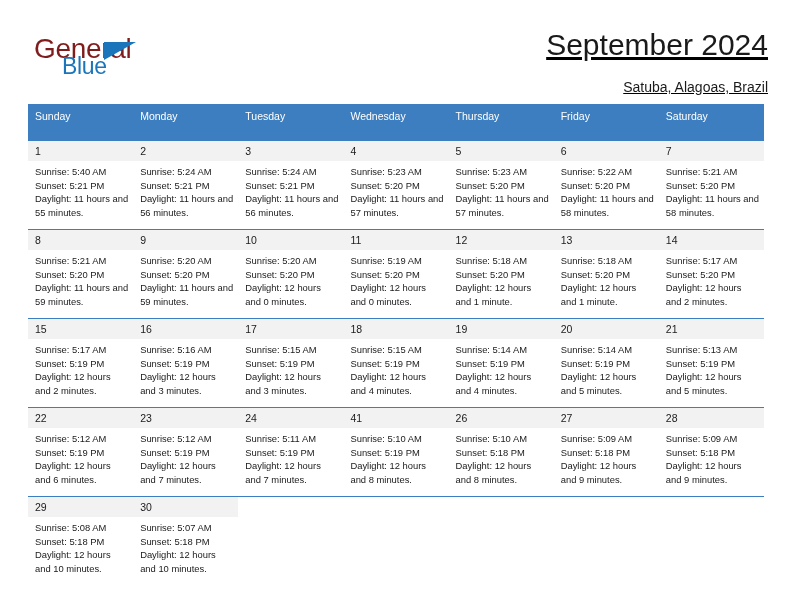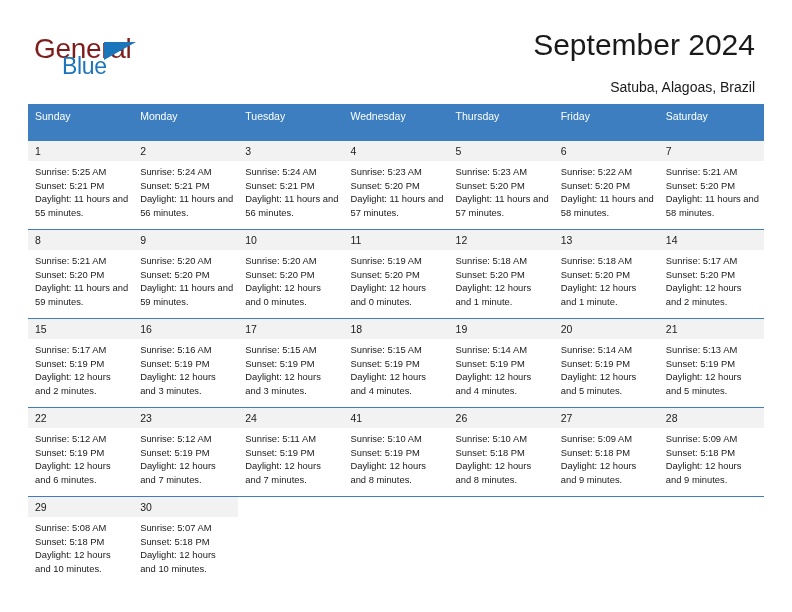--- a/index.html
+++ b/index.html
@@ -60,23 +60,24 @@
     left: 70px;
     top: 9px;
     width: 0;
     height: 0;
     border-left: 32px solid #1b75bb;
     border-bottom: 18px solid transparent;
   }
 
   .title-block {
     position: absolute;
-    right: 37px;
+    right: 24px;
     top: 28px;
     text-align: right;
+    text-decoration: underline;
   }
   .cal-title {
     font-size: 30px;
     font-weight: normal;
     color: #1a1a1a;
     line-height: 34px;
     white-space: nowrap;
   }
   .cal-subtitle {
     font-size: 14px;
@@ -185,21 +186,21 @@
         <th>Friday</th>
         <th>Saturday</th>
       </tr>
     </thead>
     <tbody>
         <tr class="week-row">
           <td>
             <div class="cell-inner">
               <span class="daynum">1</span>
               <div class="info">
-                <div>Sunrise: 5:25 AM</div>
+                <div>Sunrise: 5:40 AM</div>
                 <div>Sunset: 5:21 PM</div>
                 <div class="daylight">Daylight: 11 hours and 55 minutes.</div>
               </div>
             </div>
           </td>
           <td>
             <div class="cell-inner">
               <span class="daynum">2</span>
               <div class="info">
                 <div>Sunrise: 5:24 AM</div>

